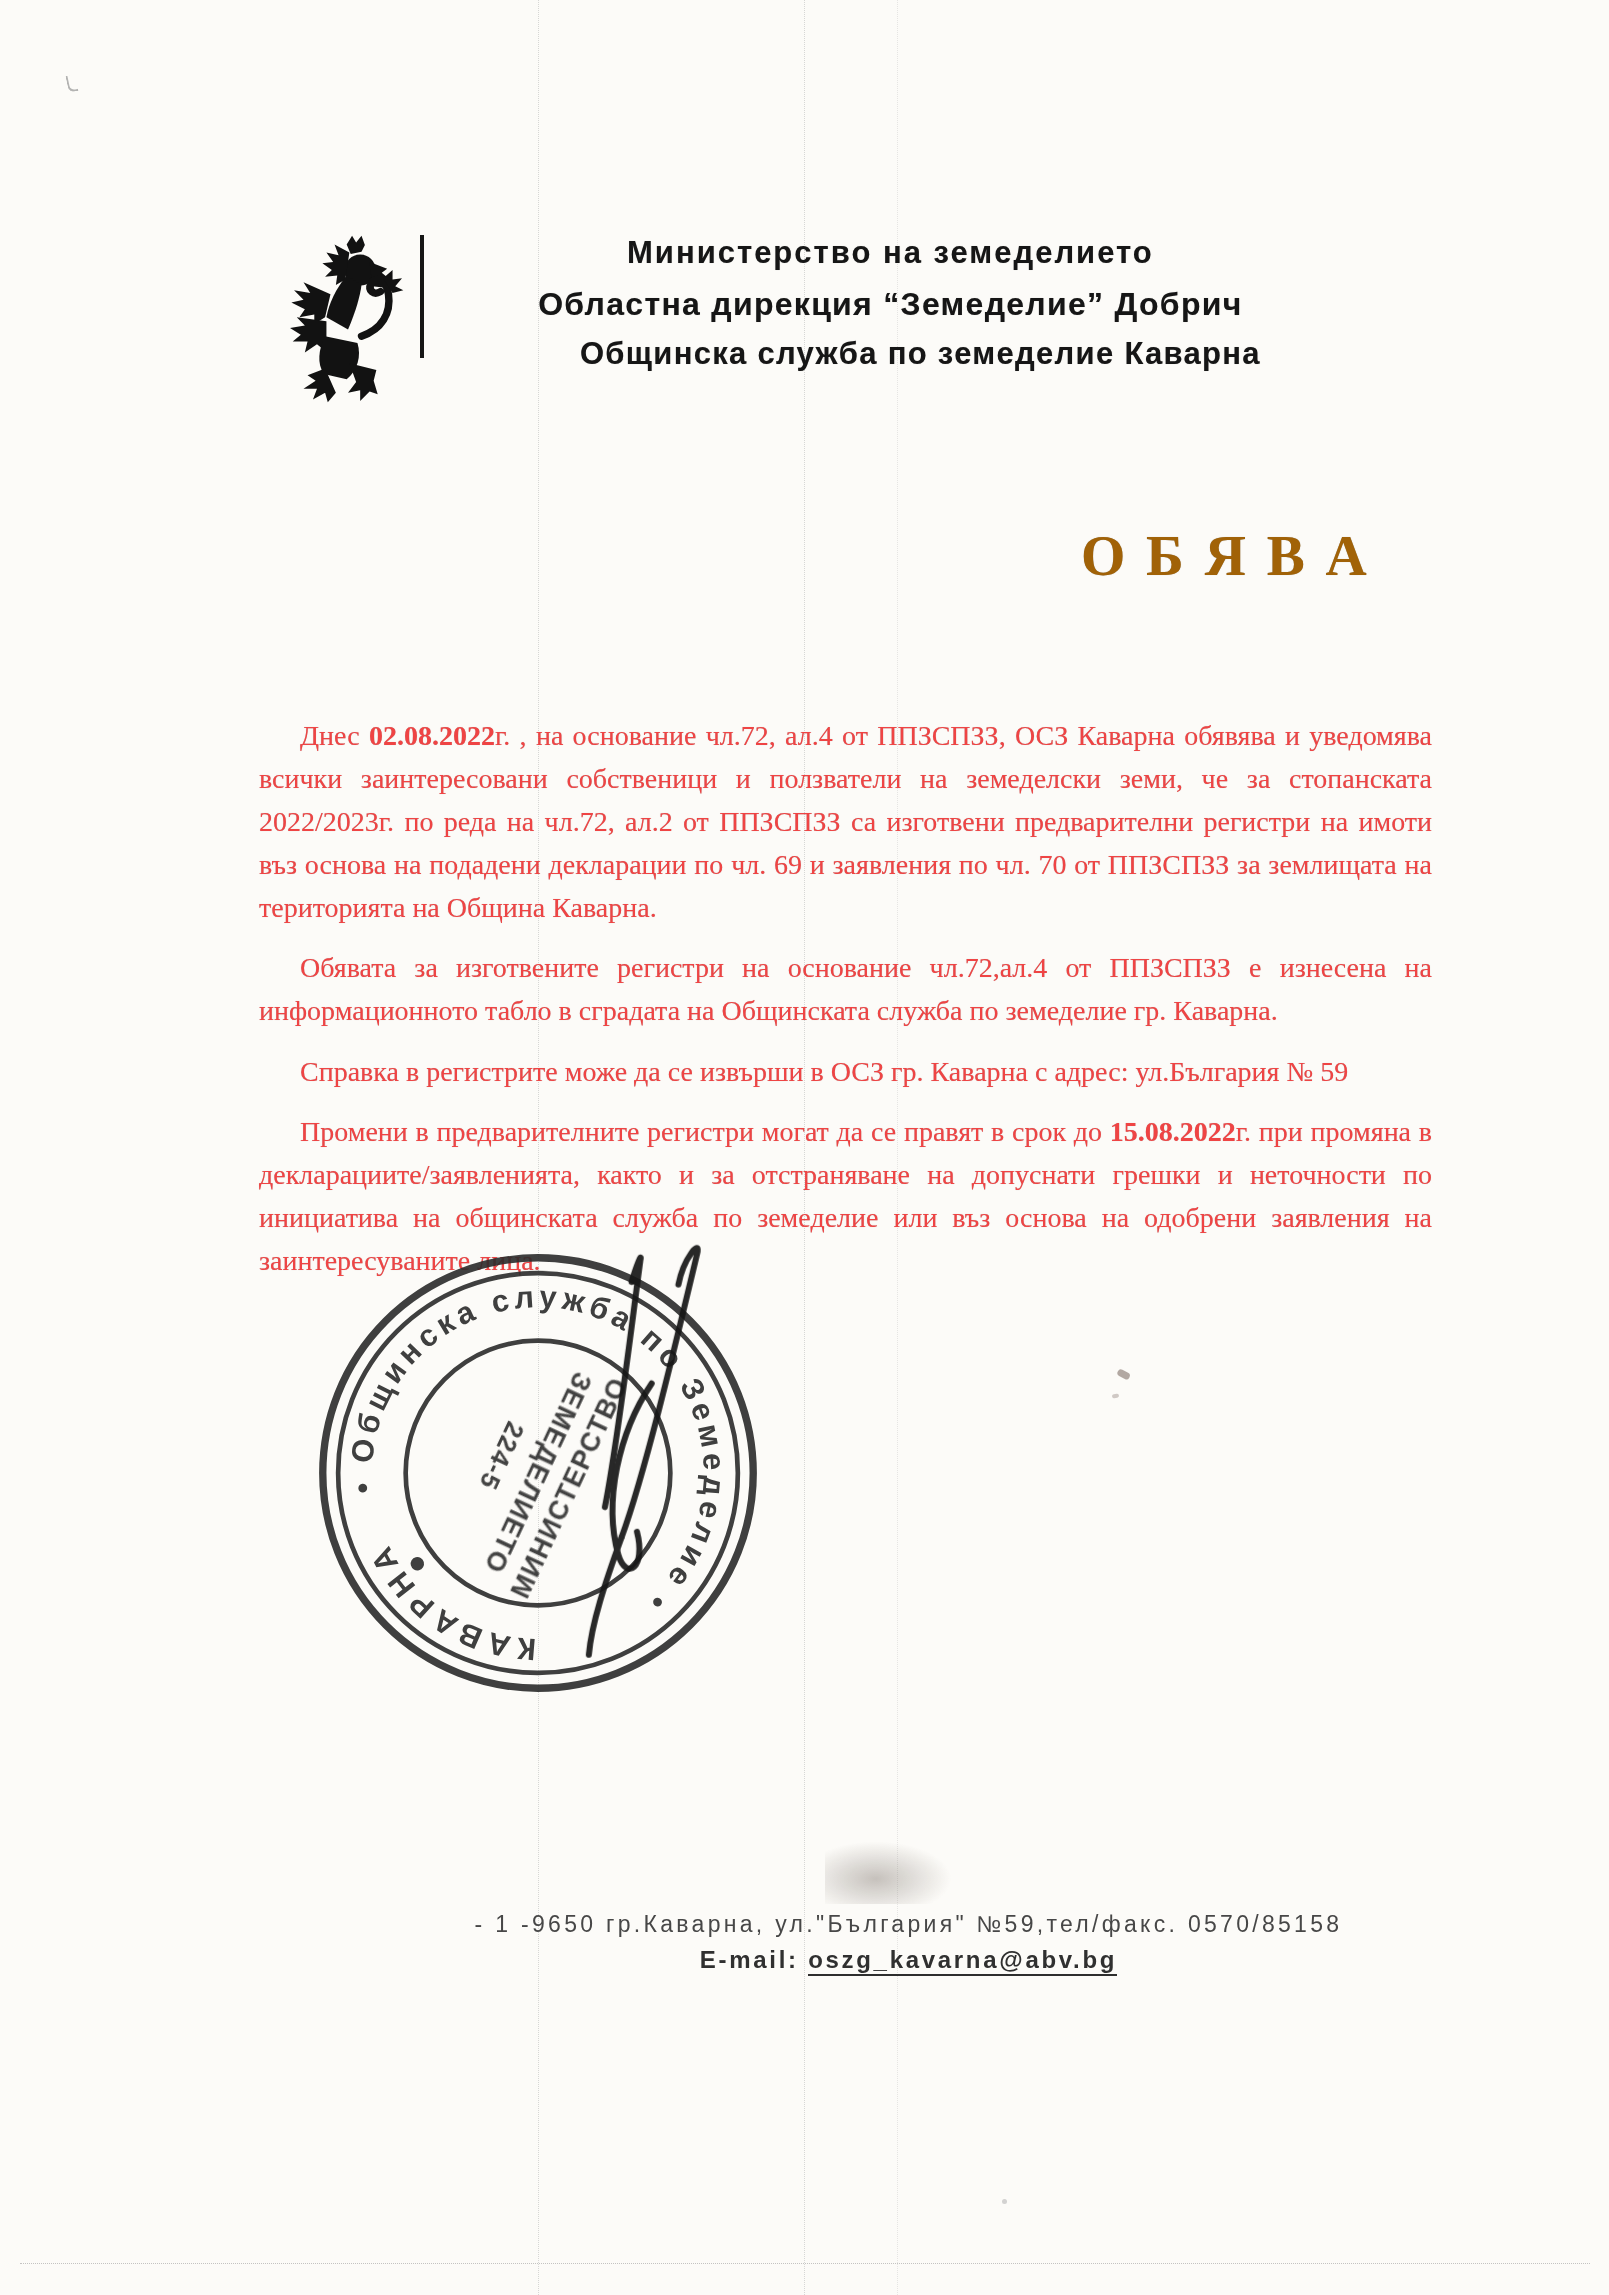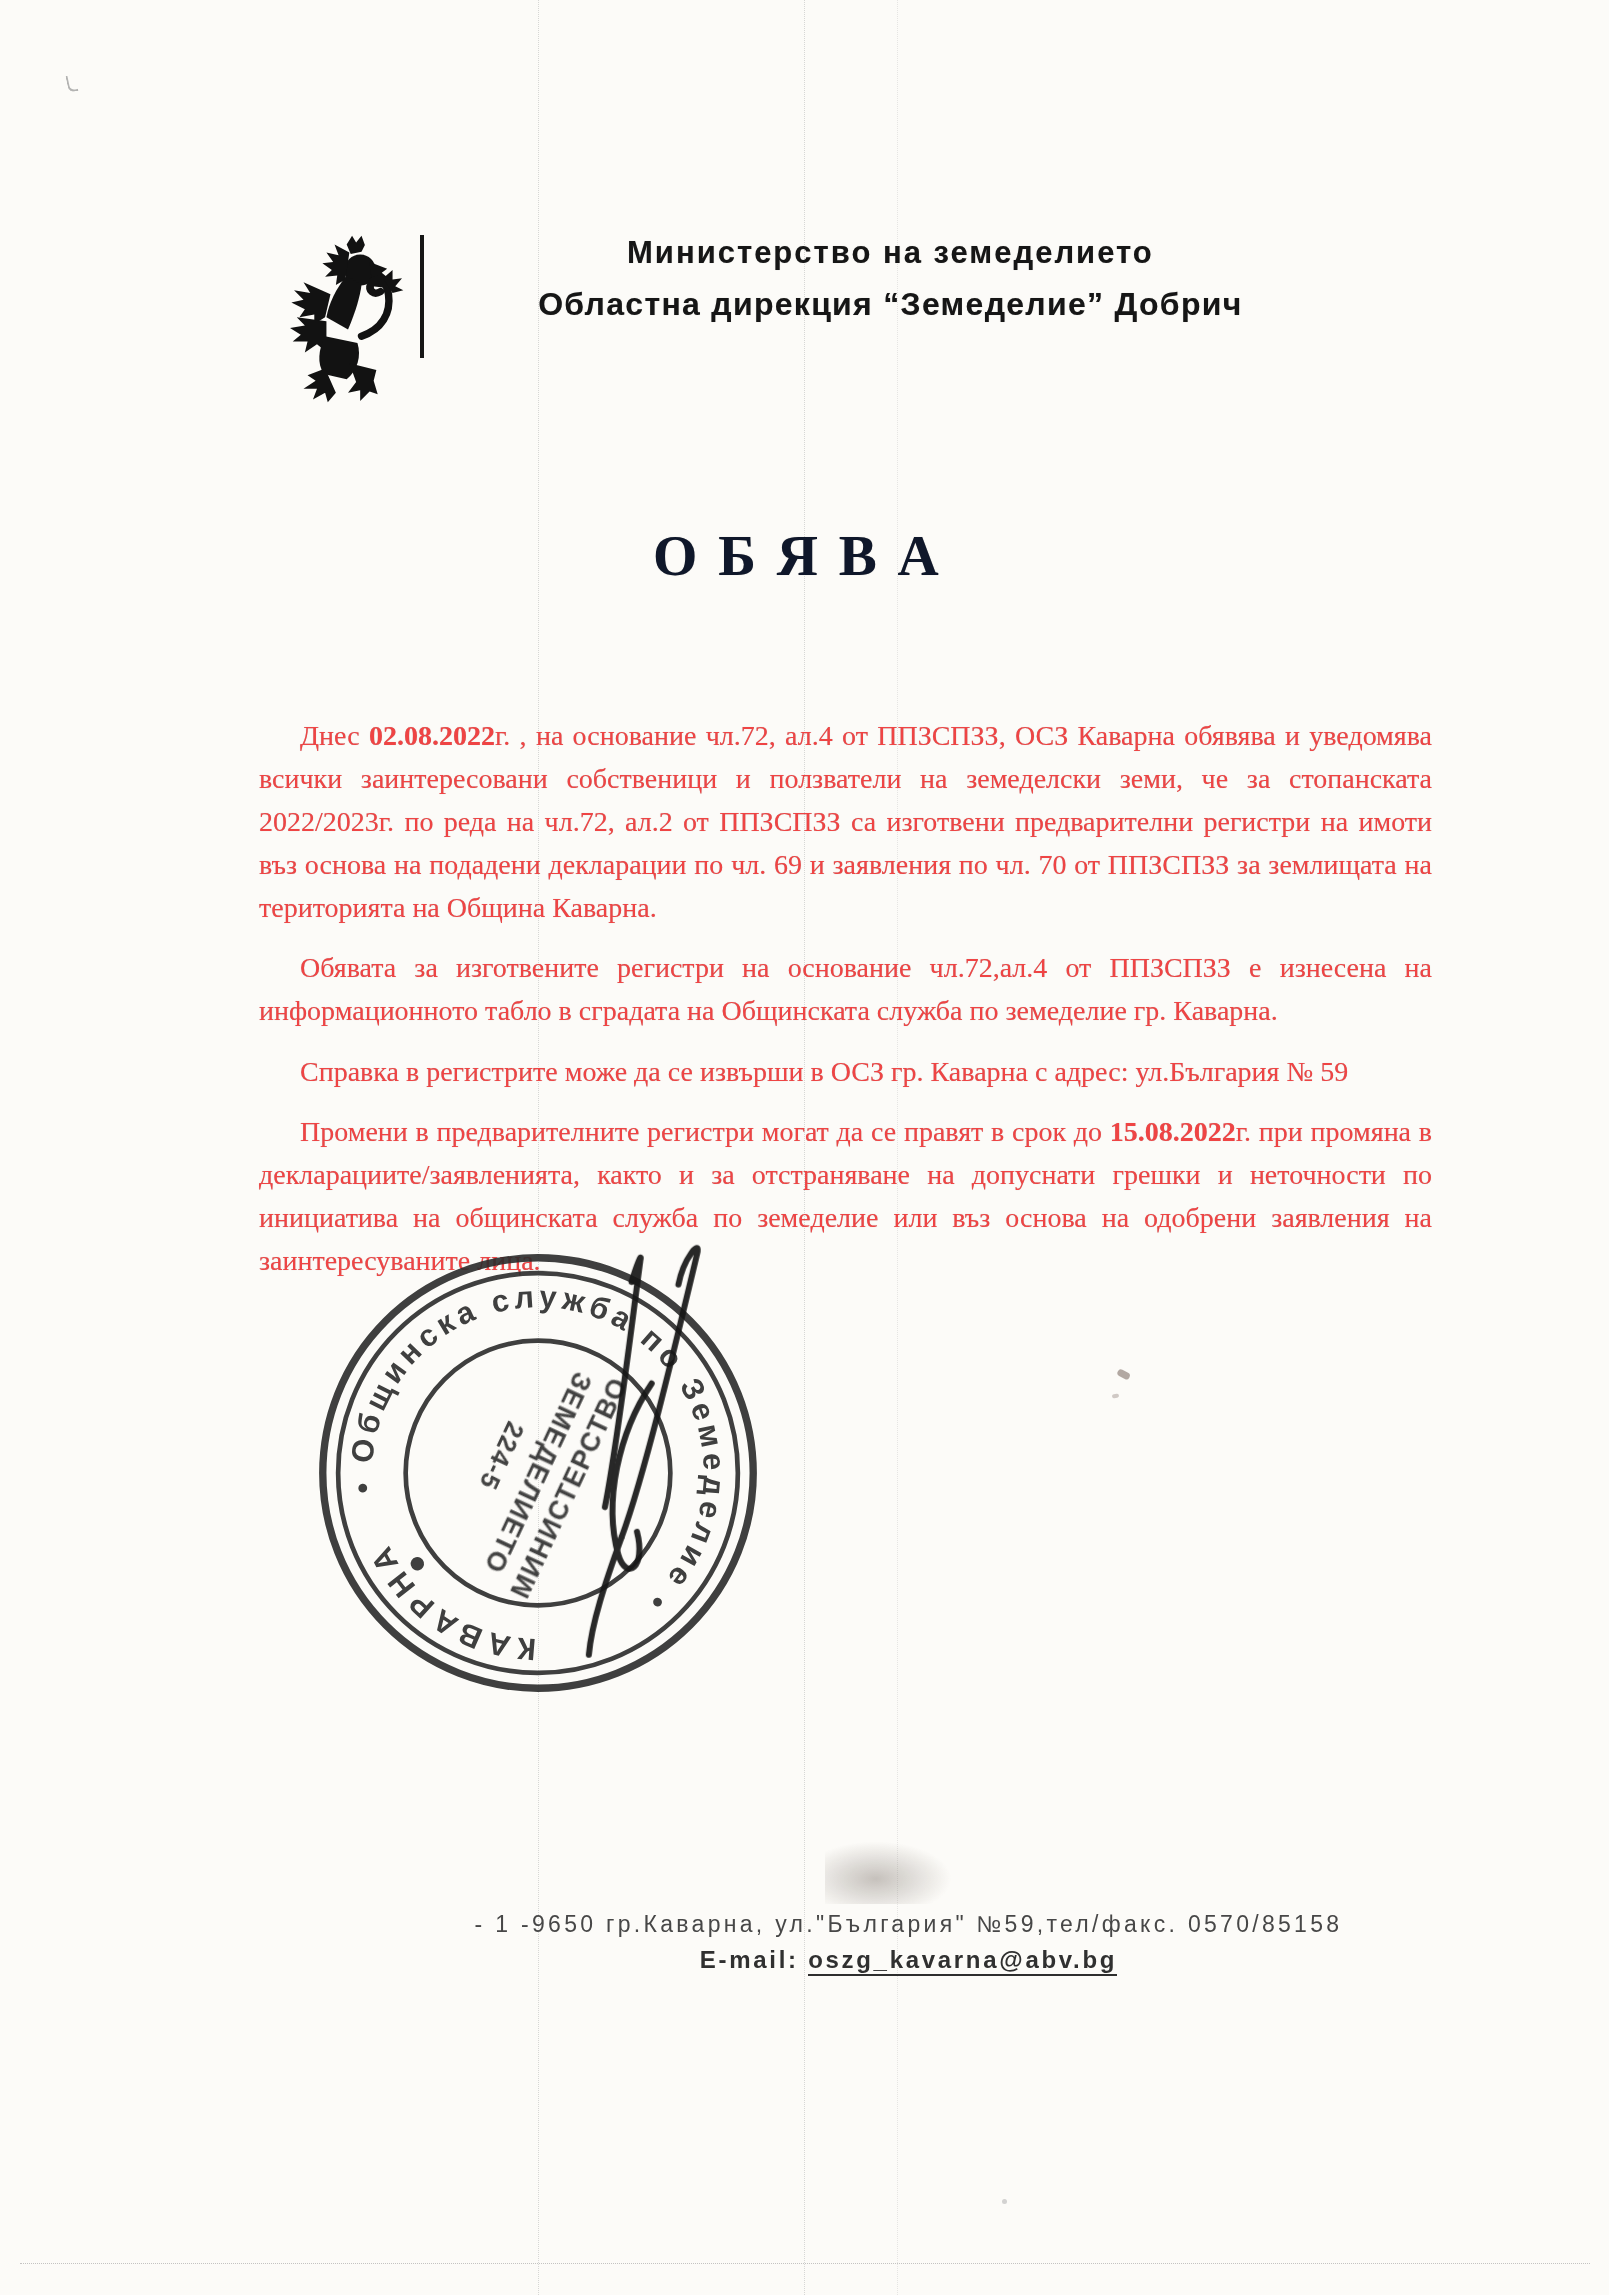--- a/index.html
+++ b/index.html
@@ -40,22 +40,22 @@
     font-family:"Liberation Sans", sans-serif;font-weight:bold;color:#161616;
     text-shadow:0 0 0.7px rgba(20,20,20,.35);
   }
   .h-line1{font-size:41px;letter-spacing:4.7px;margin:2.7px 0 18.7px;}
   .h-line2{font-size:31px;letter-spacing:2px;margin:0 0 14.7px;}
   .h-line3{font-size:32px;letter-spacing:1.3px;margin:0 0 13.4px;}
   .h-line4{font-size:31px;letter-spacing:1.3px;transform:translateX(30px);}
 
   
   .doc-title{
-    position:absolute;top:523px;left:243px;width:1109px;text-align:center;
-    font-weight:bold;font-size:57px;letter-spacing:3.3px;color:#0f172a;
+    position:absolute;top:523px;left:261px;width:1109px;text-align:right;
+    font-weight:bold;font-size:57px;letter-spacing:3.3px;color:#a16207;
     text-shadow:0 0 0.7px rgba(20,20,20,.4);
   }
 
   
   .body-text{
     position:absolute;top:714px;left:259px;width:1173px;
     font-size:28px;line-height:43px;text-align:justify;
     color:#ef4444;text-shadow:0 0 0.7px rgba(30,30,30,.3);
   }
   .body-text p{margin:0 0 17.4px;text-indent:41px;}
@@ -117,20 +117,21 @@
 
         <path d="M118 150 C 148 140, 162 116, 158 88 C 155 66, 138 60, 132 72 C 127 82, 136 90, 146 84" fill="none" stroke="#121212" stroke-width="11" stroke-linecap="round"></path>
 
         <path d="M150 64 l14 -12 0 14 14 -2 -10 12 12 6 -16 4 z"></path>
       </g>
     </svg>
     <div class="header-bar"></div>
     <div class="header-text">
       <div class="h-line2">Министерство на земеделието</div>
       <div class="h-line3">Областна дирекция “Земеделие” Добрич</div>
+      <div class="h-line4">Общинска служба по земеделие Каварна</div>
     </div>
   </div>
 
   <div class="doc-title">О Б Я В А</div>
 
   <div class="body-text">
       <p><span>Днес </span><span class="b">02.08.2022</span><span>г. , на основание чл.72, ал.4 от ППЗСПЗЗ, ОСЗ Каварна обявява и уведомява всички заинтересовани собственици и ползватели на земеделски земи, че за стопанската 2022/2023г. по реда на чл.72, ал.2 от ППЗСПЗЗ са изготвени предварителни регистри на имоти въз основа на подадени декларации по чл. 69 и заявления по чл. 70 от ППЗСПЗЗ за землищата на територията на Община Каварна.</span></p>
       <p><span>Обявата за изготвените регистри на основание чл.72,ал.4 от ППЗСПЗЗ е изнесена на информационното табло в сградата на Общинската служба по земеделие гр. Каварна.</span></p>
       <p><span>Справка в регистрите може да се извърши в ОСЗ  гр. Каварна с адрес: ул.България № 59</span></p>
       <p><span>Промени в предварителните регистри могат да се правят в срок до </span><span class="b">15.08.2022</span><span>г. при промяна в декларациите/заявленията, както и за отстраняване на допуснати грешки и неточности по инициатива на общинската служба по земеделие или въз основа на одобрени заявления на заинтересуваните лица.</span></p>

